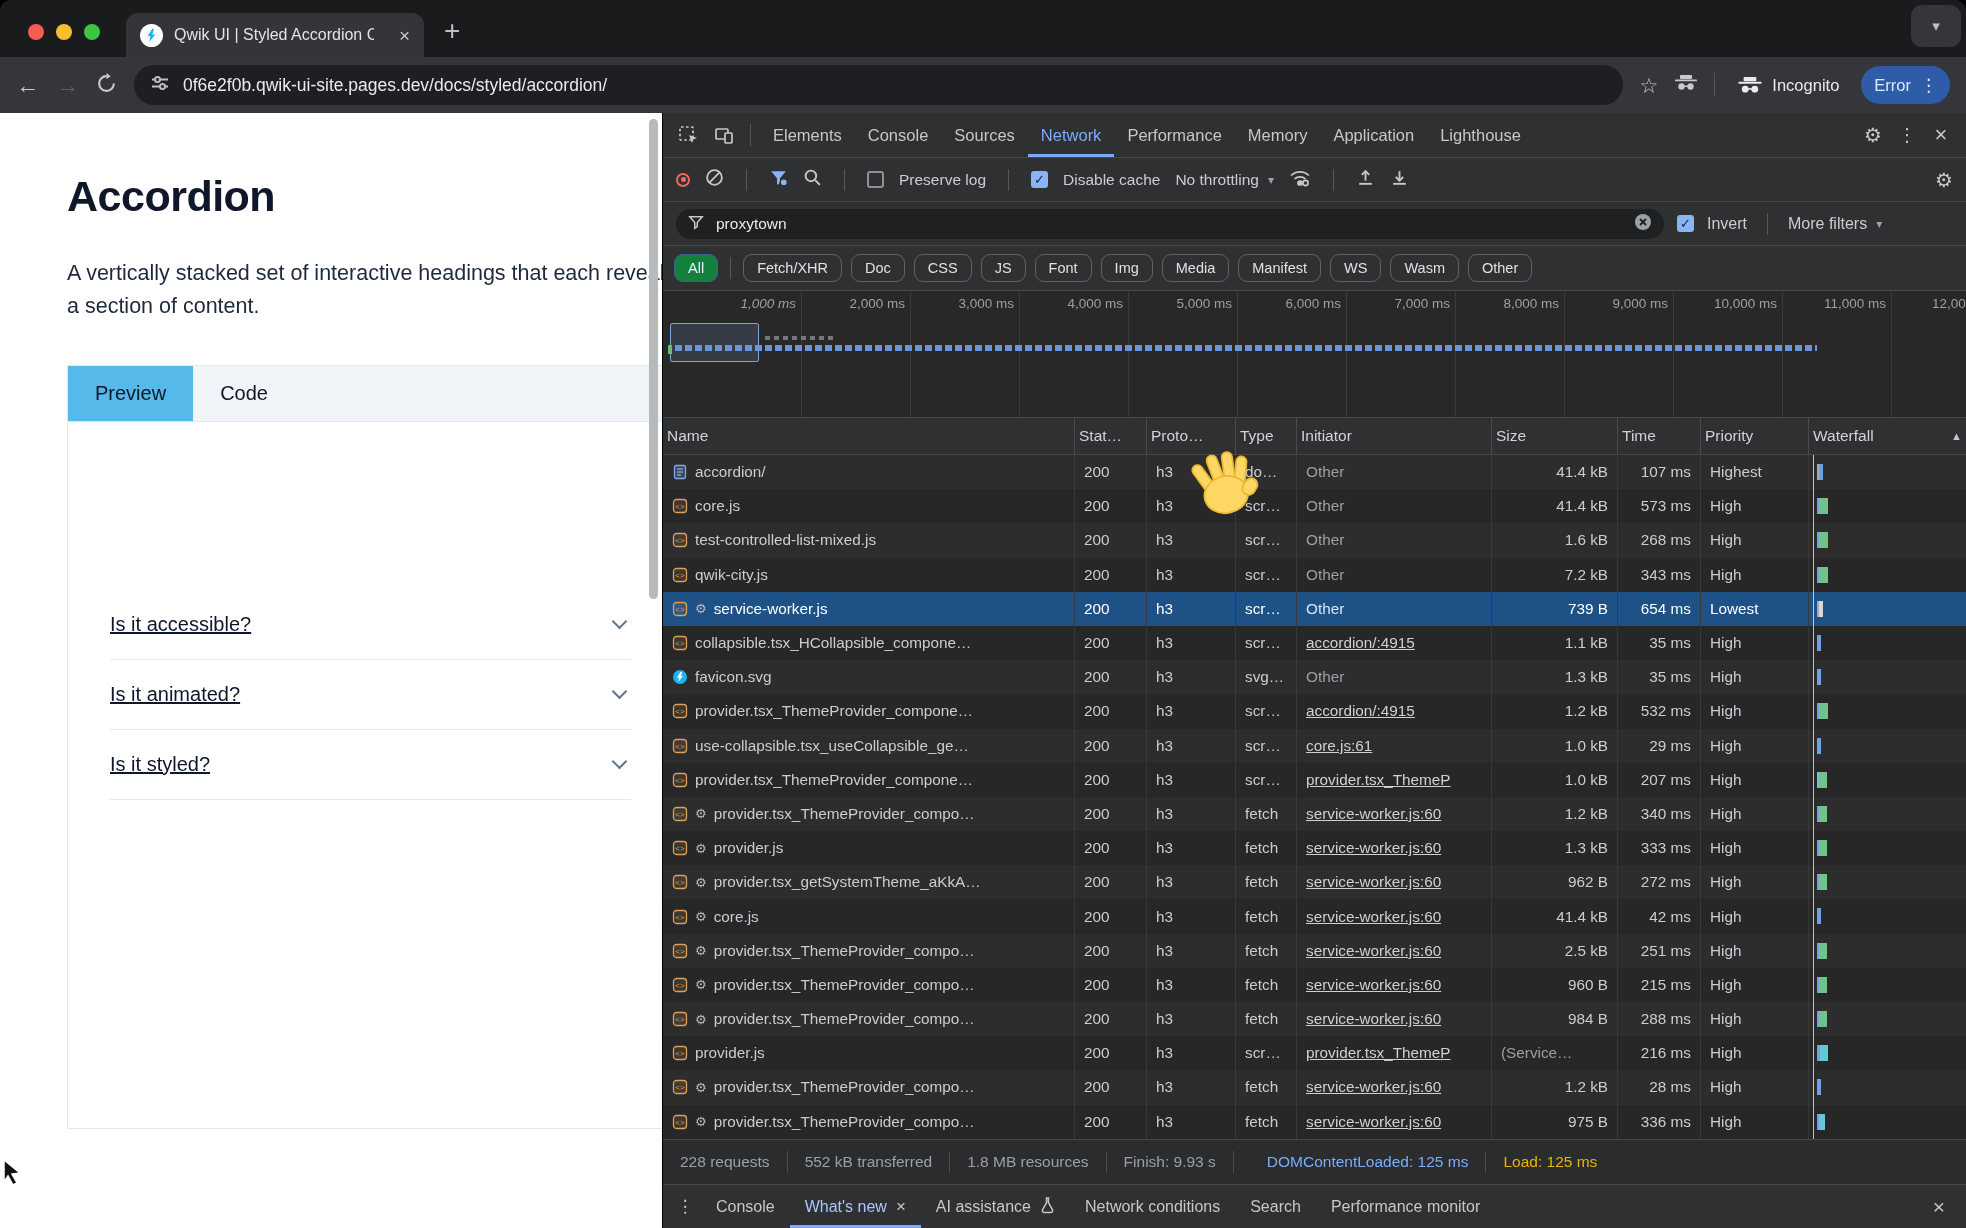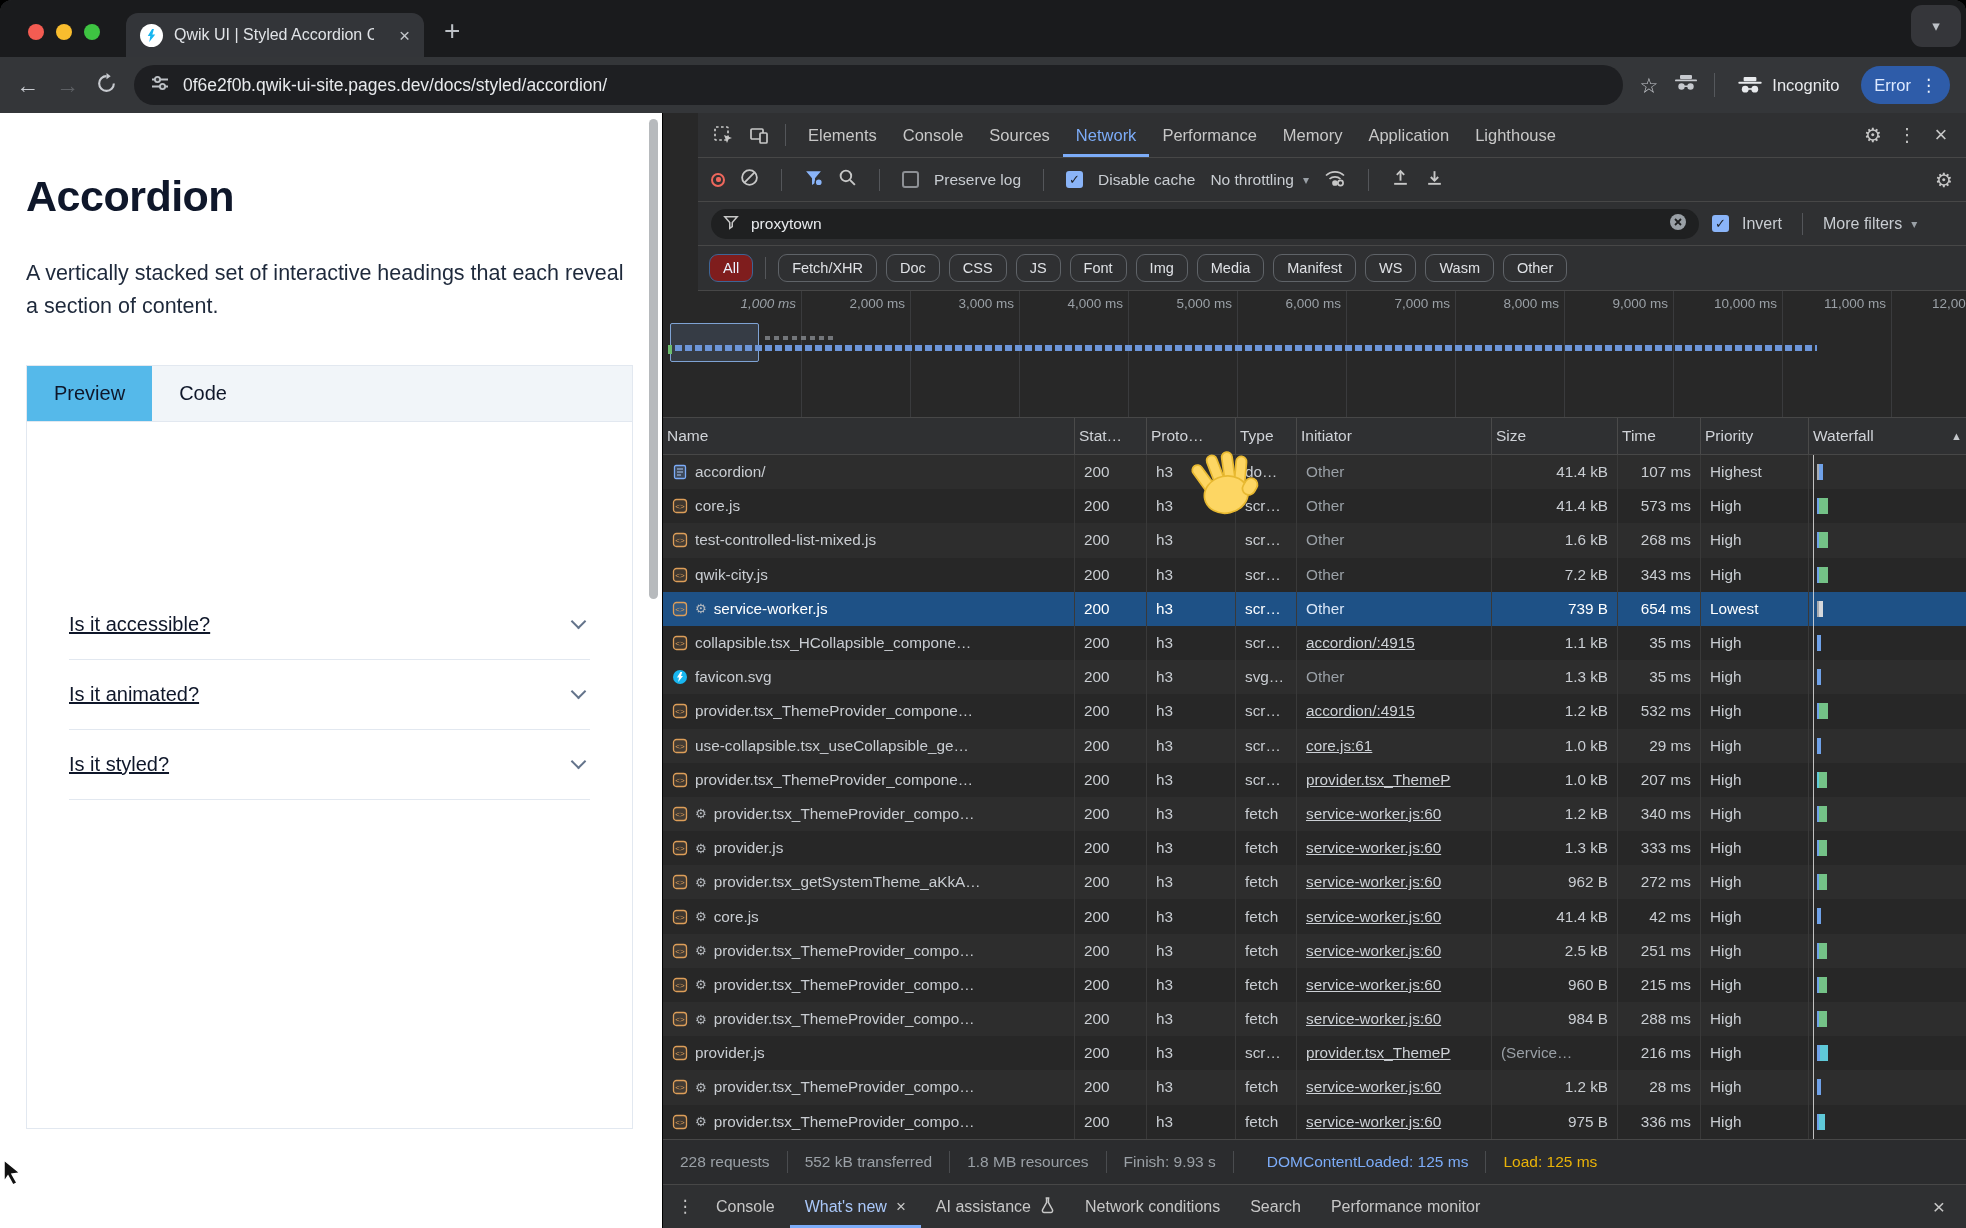--- a/index.html
+++ b/index.html
@@ -23,37 +23,37 @@
   .nav-ic { font-size:23px; color:#c7cacf; line-height:1; }
   .nav-ic.dis { color:#5d6064; }
   #urlbar { flex:1; height:40px; background:#1e1f22; border-radius:20px; display:flex; align-items:center; padding:0 16px; gap:13px; color:#e8eaed; font-size:17.5px; min-width:0; }
   .tb-right { display:flex; align-items:center; gap:16px; }
   .tb-div { width:1px; height:24px; background:#55585c; }
   .incog-chip { display:flex; align-items:center; gap:9px; color:#e8eaed; font-size:16.5px; padding:0 6px; }
   #error-pill { display:flex; align-items:center; gap:9px; background:#2e5ca9; border-radius:19px; height:38px; padding:0 13px; color:#dde9ff; font-size:16.5px; }
   #error-pill .dots { color:#eef3fb; font-size:17px; }
 
   
-  #pagepane { position:absolute; left:0; top:113px; width:662px; height:1115px; background:#fff; overflow:hidden; color:#0f172a; }
+  #pagepane { position:absolute; left:0; top:113px; width:662px; height:1115px; background:#fff; overflow:hidden; color:#0f172a;padding-left:41px; }
   .pp { padding:0 26px; }
   #page-title { margin:59px 0 0; font-size:43px; font-weight:800; letter-spacing:-.5px; }
   #page-desc { margin:36px 0 0; font-size:21.5px; line-height:1.55; color:#1e293b; width:612px; }
   .tabs-box { margin-top:41px; width:607px; border:1px solid #e2e8f0; background:#fff; }
   .ptabbar { height:56px; background:#f1f5f9; border-bottom:1px solid #e2e8f0; display:flex; }
   .ptab { padding:0 27px; display:flex; align-items:center; font-size:20px; color:#0f172a; }
   .ptab.active { background:#55b9ea; }
   .panel { height:538px; position:relative; }
   .acc-list { margin:168px 42px 0; }
   .acc-item { height:70px; display:flex; align-items:center; justify-content:space-between; border-bottom:1px solid #e2e8f0; font-size:20px; font-weight:500; color:#0f172a;text-decoration:underline; }
   .chev { width:11px; height:11px; border-right:2px solid #64748b; border-bottom:2px solid #64748b; transform:rotate(45deg); margin-right:6px; margin-top:-6px; }
   #page-scrollthumb { position:absolute; left:649px; top:6px; width:9px; height:480px; background:#b7babd; border-radius:5px; }
 
   
   #devtools { position:absolute; left:662px; top:113px; width:1304px; height:1115px; background:#282828; color:#c9cdd2; display:flex; flex-direction:column; border-left:1px solid #000; }
-  .dtbar { background:#2f3032; border-bottom:1px solid #474747; display:flex; align-items:center; flex:none;margin-left:35px; }
+  .dtbar { background:#2f3032; border-bottom:1px solid #474747; display:flex; align-items:center; flex:none; }
   .dt-tabbar { height:45px; padding:0 8px; gap:2px; }
   .icon-btn { width:34px; height:34px; display:flex; align-items:center; justify-content:center; color:#c7c7c7; flex:none; }
   .vdiv { width:1px; height:22px; background:#54565a; margin:0 7px; flex:none; }
   .dt-tab { padding:0 13px; height:100%; display:flex; align-items:center; font-size:16.5px; color:#c7c7c7; border-bottom:3px solid transparent; padding-top:3px; white-space:nowrap; }
   .dt-tab.active { color:#7cacf8; border-bottom-color:#7cacf8; }
   .dt-right { margin-left:auto; display:flex; align-items:center; }
   .uni-ic { font-size:20px; color:#c7c7c7; }
 
   .dt-toolbar { height:44px; padding:0 13px; gap:15px; font-size:15.5px; }
   .rec { width:14px; height:14px; border:2.5px solid #ee675c; border-radius:50%; position:relative; flex:none; }
@@ -63,21 +63,21 @@
   .ddl { display:flex; align-items:center; gap:9px; color:#c9cdd2; }
   .caret { font-size:12px; color:#9aa0a6; }
   .ml-auto { margin-left:auto; }
 
   .dt-filterbar { height:44px; padding:0 13px; gap:13px; }
   .filter-pill { flex:1; max-width:988px; height:30px; background:#1f2021; border-radius:15px; display:flex; align-items:center; padding:0 12px; gap:10px; }
   .filter-pill input { flex:1; background:transparent; border:none; outline:none; color:#e8eaed; font-size:15.5px; font-family:inherit; }
 
   .dt-chips { height:45px; padding:0 11px; gap:9px; }
   .chip { padding:5px 13px; border:1px solid #5f6368; border-radius:9px; font-size:14.5px; color:#dfe1e5; white-space:nowrap; }
-  .chip.active { background:#7f1d1d; border-color:#3d6596; color:#eaf3ff; }
+  .chip.active { background:#15803d; border-color:#3d6596; color:#eaf3ff; }
   .chip-divider { width:1px; height:22px; background:#54565a; margin:0 3px; }
 
   .dt-overview { height:127px; position:relative; background:#282828; border-bottom:1px solid #474747; overflow:hidden; flex:none; }
   .ruler { position:absolute; inset:0; display:flex; }
   .ruler-cell { width:109px; flex:none; border-right:1px solid #3a3b3d; position:relative; }
   .ruler-cell:first-child { width:139px;font-style:italic; }
   .ruler-label { position:absolute; top:5px; right:5px; font-size:13.5px; color:#9aa0a6; white-space:nowrap; }
   .ov-select { position:absolute; left:7px; top:32px; width:89px; height:39px; background:rgba(122,160,214,.17); border:1px solid #7fa3d4; border-radius:2px; }
   .ov-band { position:absolute; left:12px; top:54px; height:6px; width:1142px; background:repeating-linear-gradient(90deg,#6c95d8 0 7px,rgba(0,0,0,0) 7px 10px); }
   .ov-band2 { position:absolute; left:102px; top:45px; height:4px; width:72px; background:repeating-linear-gradient(90deg,#73767a 0 5px,rgba(0,0,0,0) 5px 9px); }

